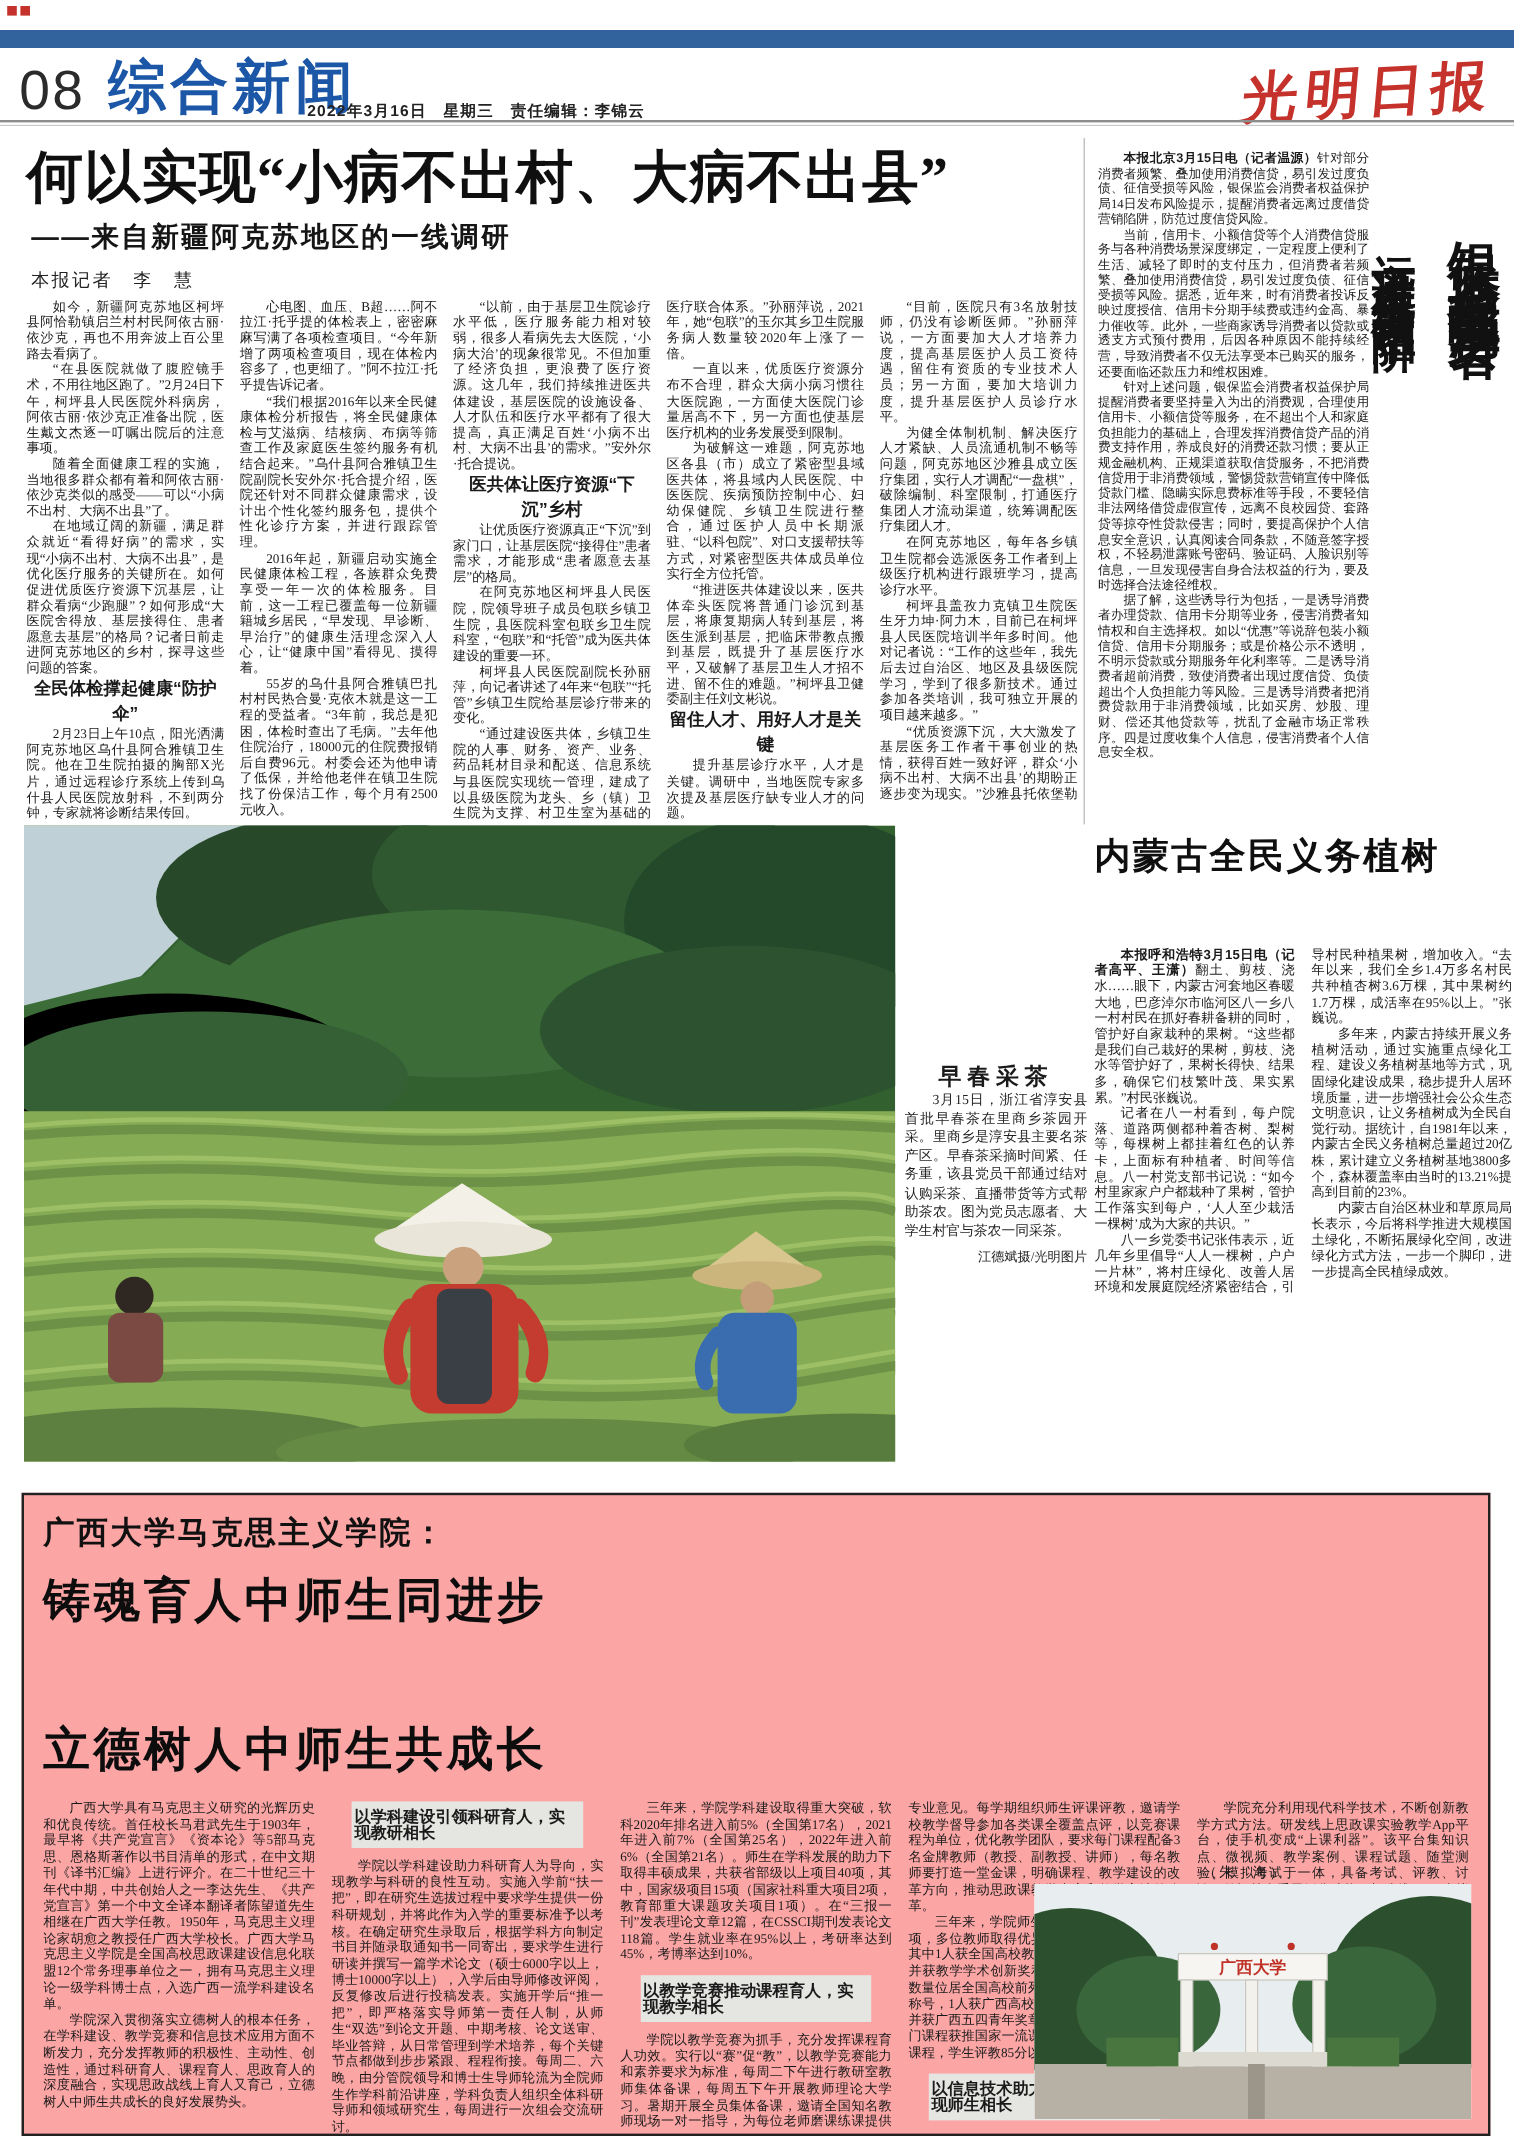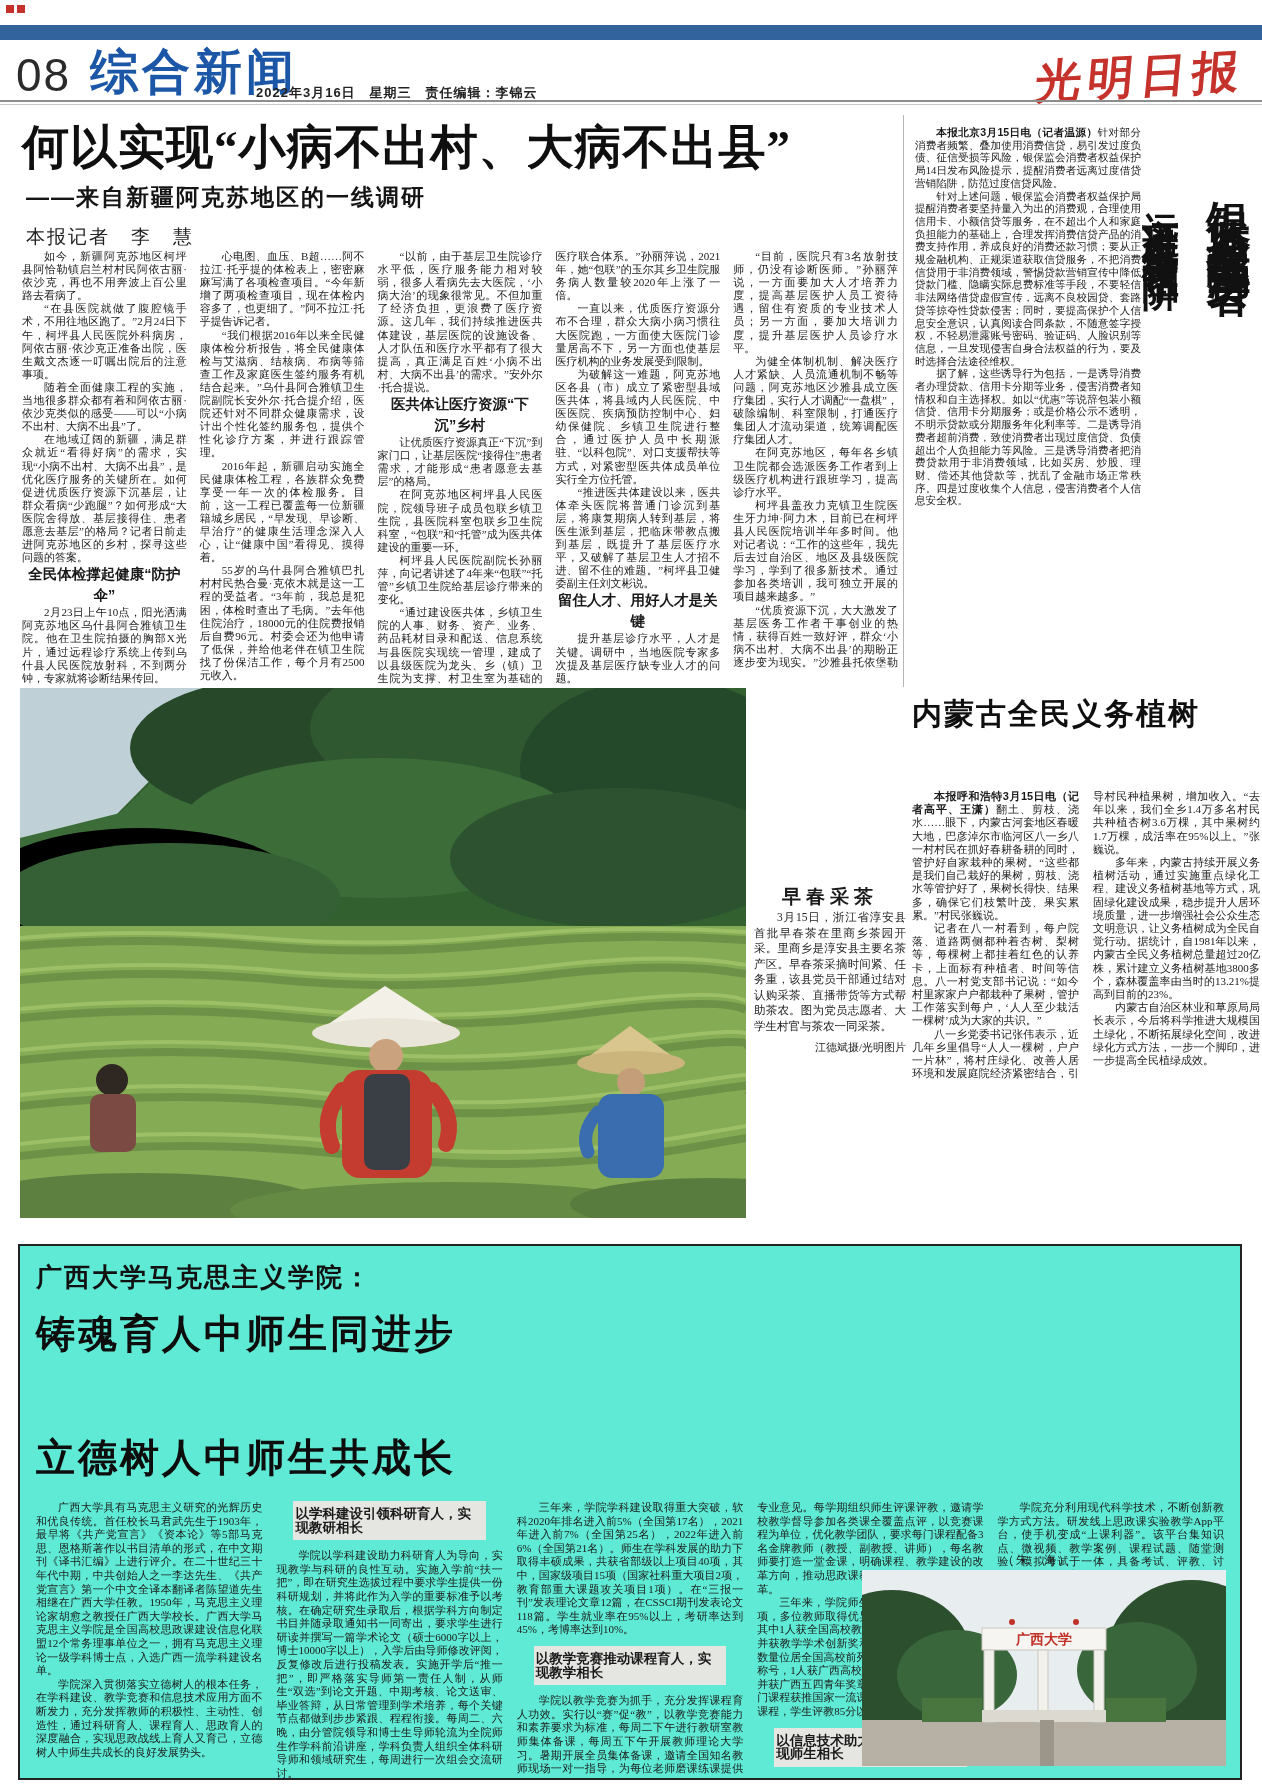--- a/index.html
+++ b/index.html
@@ -14,21 +14,21 @@
   .page-no { left:16px; top:48px; font-family:"Liberation Sans","DejaVu Sans",sans-serif; font-size:46px; font-weight:400; color:#2b2b2b; letter-spacing:2px; }
   .section-title { left:90px; top:40px; font-family:"Liberation Sans","DejaVu Sans",sans-serif; font-size:48px; font-weight:900; color:#1b57a6; letter-spacing:4px; }
   .date-line { left:256px; top:84px; font-family:"Liberation Sans","DejaVu Sans",sans-serif; font-size:13px; font-weight:700; color:#222; letter-spacing:1px; }
   .masthead { right:18px; top:46px; font-size:46px; font-weight:700; color:#c5322b; letter-spacing:6px; transform:skewX(-8deg) rotate(-3deg); }
   .rule-a { left:0; top:100px; width:1262px; height:2px; background:#8d8d8d; }
   .rule-b { left:0; top:104px; width:1262px; height:1px; background:#c9c9c9; }
 
   
   .main-headline { left:22px; top:116px; width:880px; font-size:47px; font-weight:700; color:#0f0f0f; letter-spacing:1px; white-space:nowrap; }
   .main-subtitle { left:26px; top:182px; font-family:"Liberation Sans","DejaVu Sans",sans-serif; font-size:23px; font-weight:700; color:#151515; letter-spacing:2px; }
-  .main-byline { left:26px; top:224px; font-size:19px; color:#222; letter-spacing:2px; }
+  .main-byline { left:26px; top:224px; font-size:15px; color:#222; letter-spacing:2px; }
   .main-body { left:22px; top:250px; width:876px; height:438px; column-count:5; column-gap:13px; font-size:11px; line-height:13.1px; text-align:justify; overflow:hidden; }
   .para { text-indent:2em; }
   .main-body .subhead { font-family:"Liberation Sans","DejaVu Sans",sans-serif; font-size:14.5px; font-weight:700; text-align:center; line-height:1.45; margin:0 0; break-inside:avoid; }
   .col-divider { left:903px; top:115px; width:1px; height:572px; background:#b5b5b5; }
 
   
   .bank-body { left:915px; top:126px; width:226px; height:560px; font-size:10.6px; line-height:12.7px; text-align:justify; overflow:hidden; }
   .bank-body b, .mong-body b { font-family:"Liberation Sans","DejaVu Sans",sans-serif; font-weight:700; }
   .vert-head { left:1146px; top:148px; width:112px; height:520px; writing-mode:vertical-rl; text-orientation:upright; }
   .vert-head span { display:block; font-weight:700; color:#111; }
@@ -40,21 +40,21 @@
   .caption { left:754px; top:884px; width:152px; }
   .caption-title { text-align:center; font-size:19px; font-weight:700; letter-spacing:5px; }
   .caption-text { margin-top:0; font-size:11.5px; line-height:15.5px; text-align:justify; text-indent:2em; color:#1f1f1f; }
   .caption-credit { margin-top:6px; font-size:11px; text-align:right; color:#1f1f1f; }
 
   
   .mong-headline { left:912px; top:694px; width:348px; font-size:30px; font-weight:700; line-height:1.3; letter-spacing:2px; color:#0f0f0f; }
   .mong-body { left:912px; top:790px; width:348px; height:424px; column-count:2; column-gap:14px; font-size:11px; line-height:13.2px; text-align:justify; overflow:hidden; }
 
   
-  .feature-box { left:18px; top:1244px; width:1224px; height:536px; border:2px solid #222; background:#5eead4; padding:14px 16px; }
+  .feature-box { left:18px; top:1244px; width:1224px; height:536px; border:2px solid #222; background:#fca5a5; padding:14px 16px; }
   .kicker { font-family:"Liberation Sans","DejaVu Sans",sans-serif; font-size:26px; font-weight:900; color:#111; letter-spacing:2px; }
   .feature-heads { margin-top:12px; display:flex; justify-content:center; gap:70px; font-size:39px; font-weight:700; letter-spacing:3px; color:#0d0d0d;flex-direction:column; }
   .feature-body { margin-top:16px; height:372px; column-count:5; column-gap:14px; font-size:11px; line-height:13.6px; text-align:justify; overflow:hidden; }
   .feature-body .subhead { font-family:"Liberation Sans","DejaVu Sans",sans-serif; background:#e5e5e2; font-size:13.5px; font-weight:700; text-align:left; padding:6px 2px; margin:9px 17px; break-inside:avoid; }
   .feature-credit { position:absolute; left:982px; top:306px; font-size:12px; letter-spacing:2px; }
   .gate-photo { position:absolute; right:14px; bottom:12px; width:364px; height:196px; display:block; background:#fff; }
 </style>
 </head>
 <body>
 
@@ -98,20 +98,21 @@
     <p class="para">“目前，医院只有3名放射技师，仍没有诊断医师。”孙丽萍说，一方面要加大人才培养力度，提高基层医护人员工资待遇，留住有资质的专业技术人员；另一方面，要加大培训力度，提升基层医护人员诊疗水平。</p>
     <p class="para">为健全体制机制、解决医疗人才紧缺、人员流通机制不畅等问题，阿克苏地区沙雅县成立医疗集团，实行人才调配“一盘棋”，破除编制、科室限制，打通医疗集团人才流动渠道，统筹调配医疗集团人才。</p>
     <p class="para">在阿克苏地区，每年各乡镇卫生院都会选派医务工作者到上级医疗机构进行跟班学习，提高诊疗水平。</p>
     <p class="para">柯坪县盖孜力克镇卫生院医生牙力坤·阿力木，目前已在柯坪县人民医院培训半年多时间。他对记者说：“工作的这些年，我先后去过自治区、地区及县级医院学习，学到了很多新技术。通过参加各类培训，我可独立开展的项目越来越多。”</p>
     <p class="para">“优质资源下沉，大大激发了基层医务工作者干事创业的热情，获得百姓一致好评，群众‘小病不出村、大病不出县’的期盼正逐步变为现实。”沙雅县托依堡勒迪镇卫生院医生亚森·阿卜杜拉说。</p>
   </div>
 <div class="abs col-divider"></div>
 
 <div class="abs bank-body">
   <p class="para"><b>本报北京3月15日电（记者温源）</b><span>针对部分消费者频繁、叠加使用消费信贷，易引发过度负债、征信受损等风险，银保监会消费者权益保护局14日发布风险提示，提醒消费者远离过度借贷营销陷阱，防范过度信贷风险。</span></p>
+<p class="para">当前，信用卡、小额信贷等个人消费信贷服务与各种消费场景深度绑定，一定程度上便利了生活、减轻了即时的支付压力，但消费者若频繁、叠加使用消费信贷，易引发过度负债、征信受损等风险。据悉，近年来，时有消费者投诉反映过度授信、信用卡分期手续费或违约金高、暴力催收等。此外，一些商家诱导消费者以贷款或透支方式预付费用，后因各种原因不能持续经营，导致消费者不仅无法享受本已购买的服务，还要面临还款压力和维权困难。</p>
     <p class="para">针对上述问题，银保监会消费者权益保护局提醒消费者要坚持量入为出的消费观，合理使用信用卡、小额信贷等服务，在不超出个人和家庭负担能力的基础上，合理发挥消费信贷产品的消费支持作用，养成良好的消费还款习惯；要从正规金融机构、正规渠道获取信贷服务，不把消费信贷用于非消费领域，警惕贷款营销宣传中降低贷款门槛、隐瞒实际息费标准等手段，不要轻信非法网络借贷虚假宣传，远离不良校园贷、套路贷等掠夺性贷款侵害；同时，要提高保护个人信息安全意识，认真阅读合同条款，不随意签字授权，不轻易泄露账号密码、验证码、人脸识别等信息，一旦发现侵害自身合法权益的行为，要及时选择合法途径维权。</p>
     <p class="para">据了解，这些诱导行为包括，一是诱导消费者办理贷款、信用卡分期等业务，侵害消费者知情权和自主选择权。如以“优惠”等说辞包装小额信贷、信用卡分期服务；或是价格公示不透明，不明示贷款或分期服务年化利率等。二是诱导消费者超前消费，致使消费者出现过度信贷、负债超出个人负担能力等风险。三是诱导消费者把消费贷款用于非消费领域，比如买房、炒股、理财、偿还其他贷款等，扰乱了金融市场正常秩序。四是过度收集个人信息，侵害消费者个人信息安全权。</p>
   </div>
 <div class="abs vert-head">
   <span class="vh1">银保监会提醒消费者</span>
   <span class="vh2">远离过度借贷营销陷阱</span>
 </div>
 
 <svg class="abs tea-photo" viewBox="0 0 726 530" preserveAspectRatio="none">
   <rect x="0" y="0" width="726" height="530" fill="#7fa14f"></rect>

